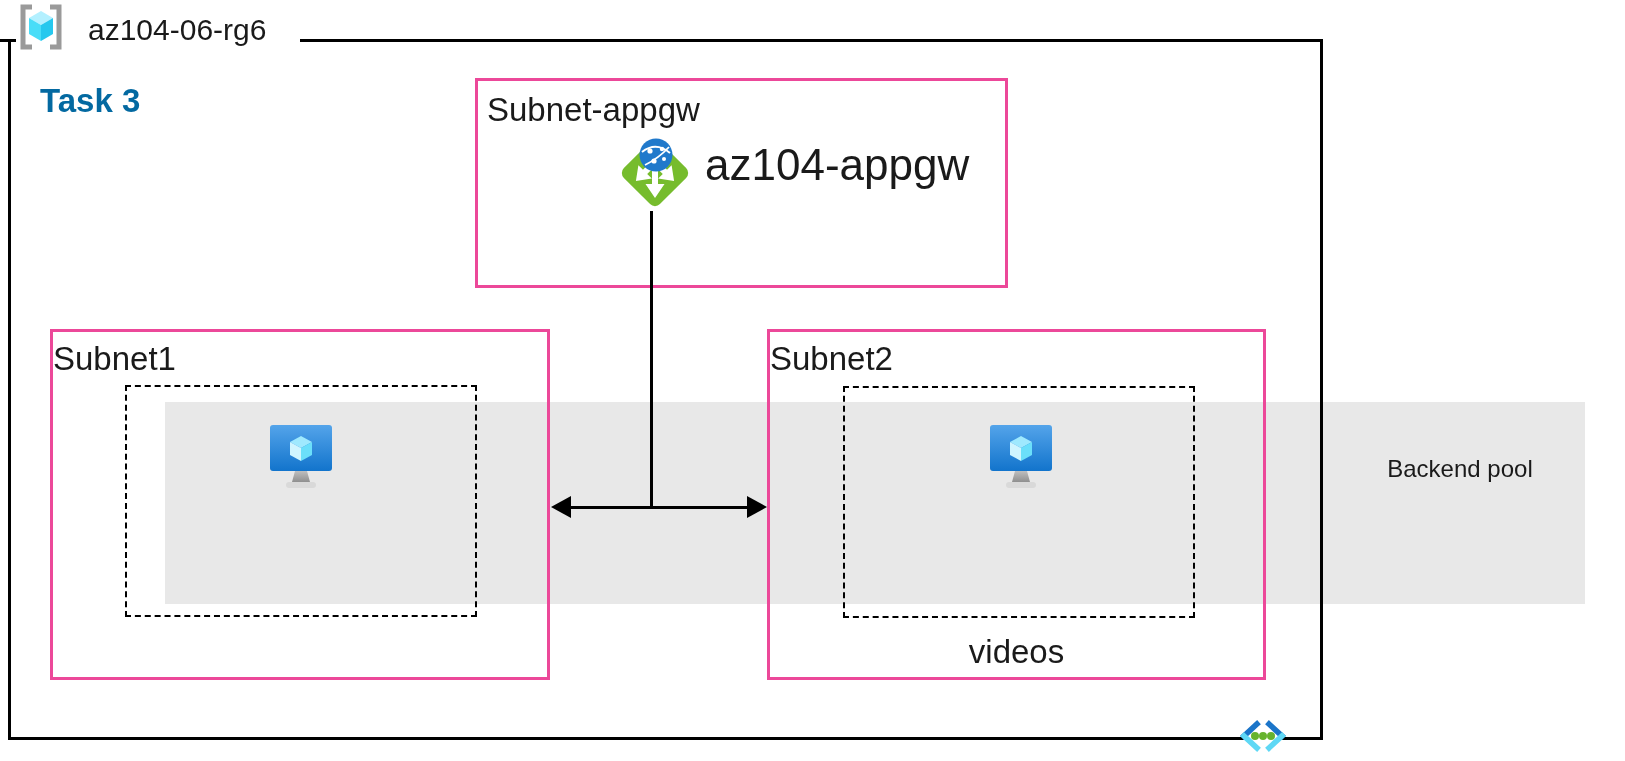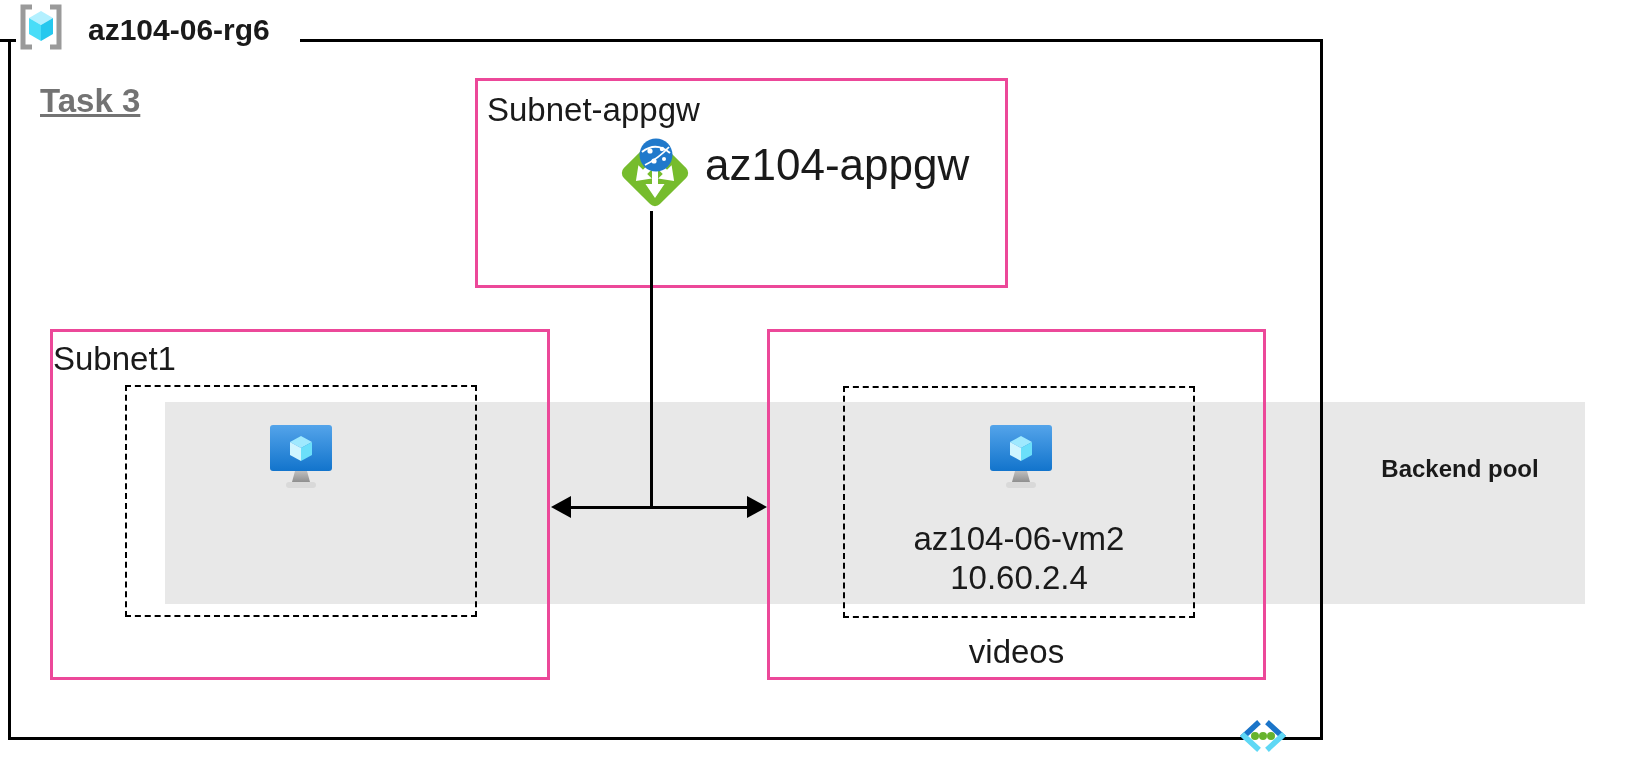--- a/index.html
+++ b/index.html
@@ -1,29 +1,29 @@
 <!DOCTYPE html>
 <html><head>
 <meta charset="utf-8">
 <style>
   html,body { margin:0; padding:0; background:#fff; }
   .canvas {
     position:relative; width:1625px; height:761px; background:#ffffff;
     font-family:"Liberation Sans", sans-serif; color:#1a1a1a; overflow:hidden;
   }
-  .t { position:absolute; white-space:nowrap;font-weight:bold; }
+  .t { position:absolute; white-space:nowrap; }
   .band { position:absolute; background:#E8E8E8; z-index:0; }
   .line { position:absolute; background:#000; z-index:1; }
   .box  { position:absolute; border:3px solid #ec4899; box-sizing:border-box; background:transparent; z-index:2; }
   .dashed { position:absolute; border:2px dashed #000; box-sizing:border-box; z-index:2; }
   .subnet-title { position:absolute; top:8px; left:0; right:0; text-align:left; font-size:33px; }
   .subnet-caption { position:absolute; bottom:6px; left:0; right:0; text-align:center; font-size:33px; }
   .vm-label { position:absolute; text-align:center; font-size:33px; line-height:39px; z-index:3; }
   .rg-name { font-size:30px; }
-  .task { font-size:33px; font-weight:bold; color:#737373;text-decoration:underline; }
+  .task { font-size:33px; font-weight:bold; color:#0369a1; }
   .appgw-title { position:absolute; top:10px; left:9px; font-size:33px; }
   .appgw-lines { position:absolute; font-size:44px; line-height:39px; z-index:3; }
   .backend-label { position:absolute; font-size:24px; z-index:3; text-align:center; }
   .icon { position:absolute; z-index:3; }
   .arrowhead { position:absolute; width:0; height:0; z-index:3; }
   .arrowhead.left  { border-top:11px solid transparent; border-bottom:11px solid transparent; border-right:20px solid #000; }
   .arrowhead.right { border-top:11px solid transparent; border-bottom:11px solid transparent; border-left:20px solid #000; }
 </style>
 </head>
 <body>
@@ -97,36 +97,33 @@
     </defs>
     <rect x="1" y="1" width="62" height="46" rx="3" fill="url(#scr)"></rect>
     <polygon points="32,12 43,18 32,24 21,18" fill="#9FE9FE"></polygon>
     <polygon points="21,18 32,24 32,37 21,31" fill="#CFF5FF"></polygon>
     <polygon points="32,24 43,18 43,31 32,37" fill="#6BDFFA"></polygon>
     <polygon points="26,47 38,47 41,58 23,58" fill="url(#stand)"></polygon>
     <rect x="17" y="58" width="30" height="6" rx="3" fill="#D9D9D9"></rect>
   </svg>
 
   <div class="box" style="left:767px; top:329px; width:499px; height:351px;">
+    <div class="subnet-title">Subnet2</div>
     <div class="subnet-caption">videos</div>
   </div>
   <div class="dashed" style="left:843px; top:386px; width:352px; height:232px;"></div>
 
   <svg class="icon" style="left:989px; top:424px;" width="64" height="72" viewBox="0 0 64 72">
     <rect x="1" y="1" width="62" height="46" rx="3" fill="url(#scr)"></rect>
     <polygon points="32,12 43,18 32,24 21,18" fill="#9FE9FE"></polygon>
     <polygon points="21,18 32,24 32,37 21,31" fill="#CFF5FF"></polygon>
     <polygon points="32,24 43,18 43,31 32,37" fill="#6BDFFA"></polygon>
     <polygon points="26,47 38,47 41,58 23,58" fill="url(#stand)"></polygon>
     <rect x="17" y="58" width="30" height="6" rx="3" fill="#D9D9D9"></rect>
   </svg>
-  <div class="vm-label" style="left:843px; top:519px; width:352px;">
-    <div>az104-06-vm2</div>
-    <div>10.60.2.4</div>
-  </div>
 
   <svg class="icon" style="left:1236px; top:719px; z-index:4;" width="54" height="34" viewBox="0 0 54 34">
     <rect x="9" y="0" width="36" height="34" fill="#ffffff"></rect>
     <g stroke-width="5.5" fill="none" stroke-linecap="square">
       <path d="M21 5 L8 17" stroke="#1B75C9"></path>
       <path d="M8 17 L21 29" stroke="#5FD8F5"></path>
       <path d="M33 5 L46 17" stroke="#1B75C9"></path>
       <path d="M46 17 L33 29" stroke="#5FD8F5"></path>
     </g>
     <circle cx="19" cy="17" r="4" fill="#66B32E"></circle>

